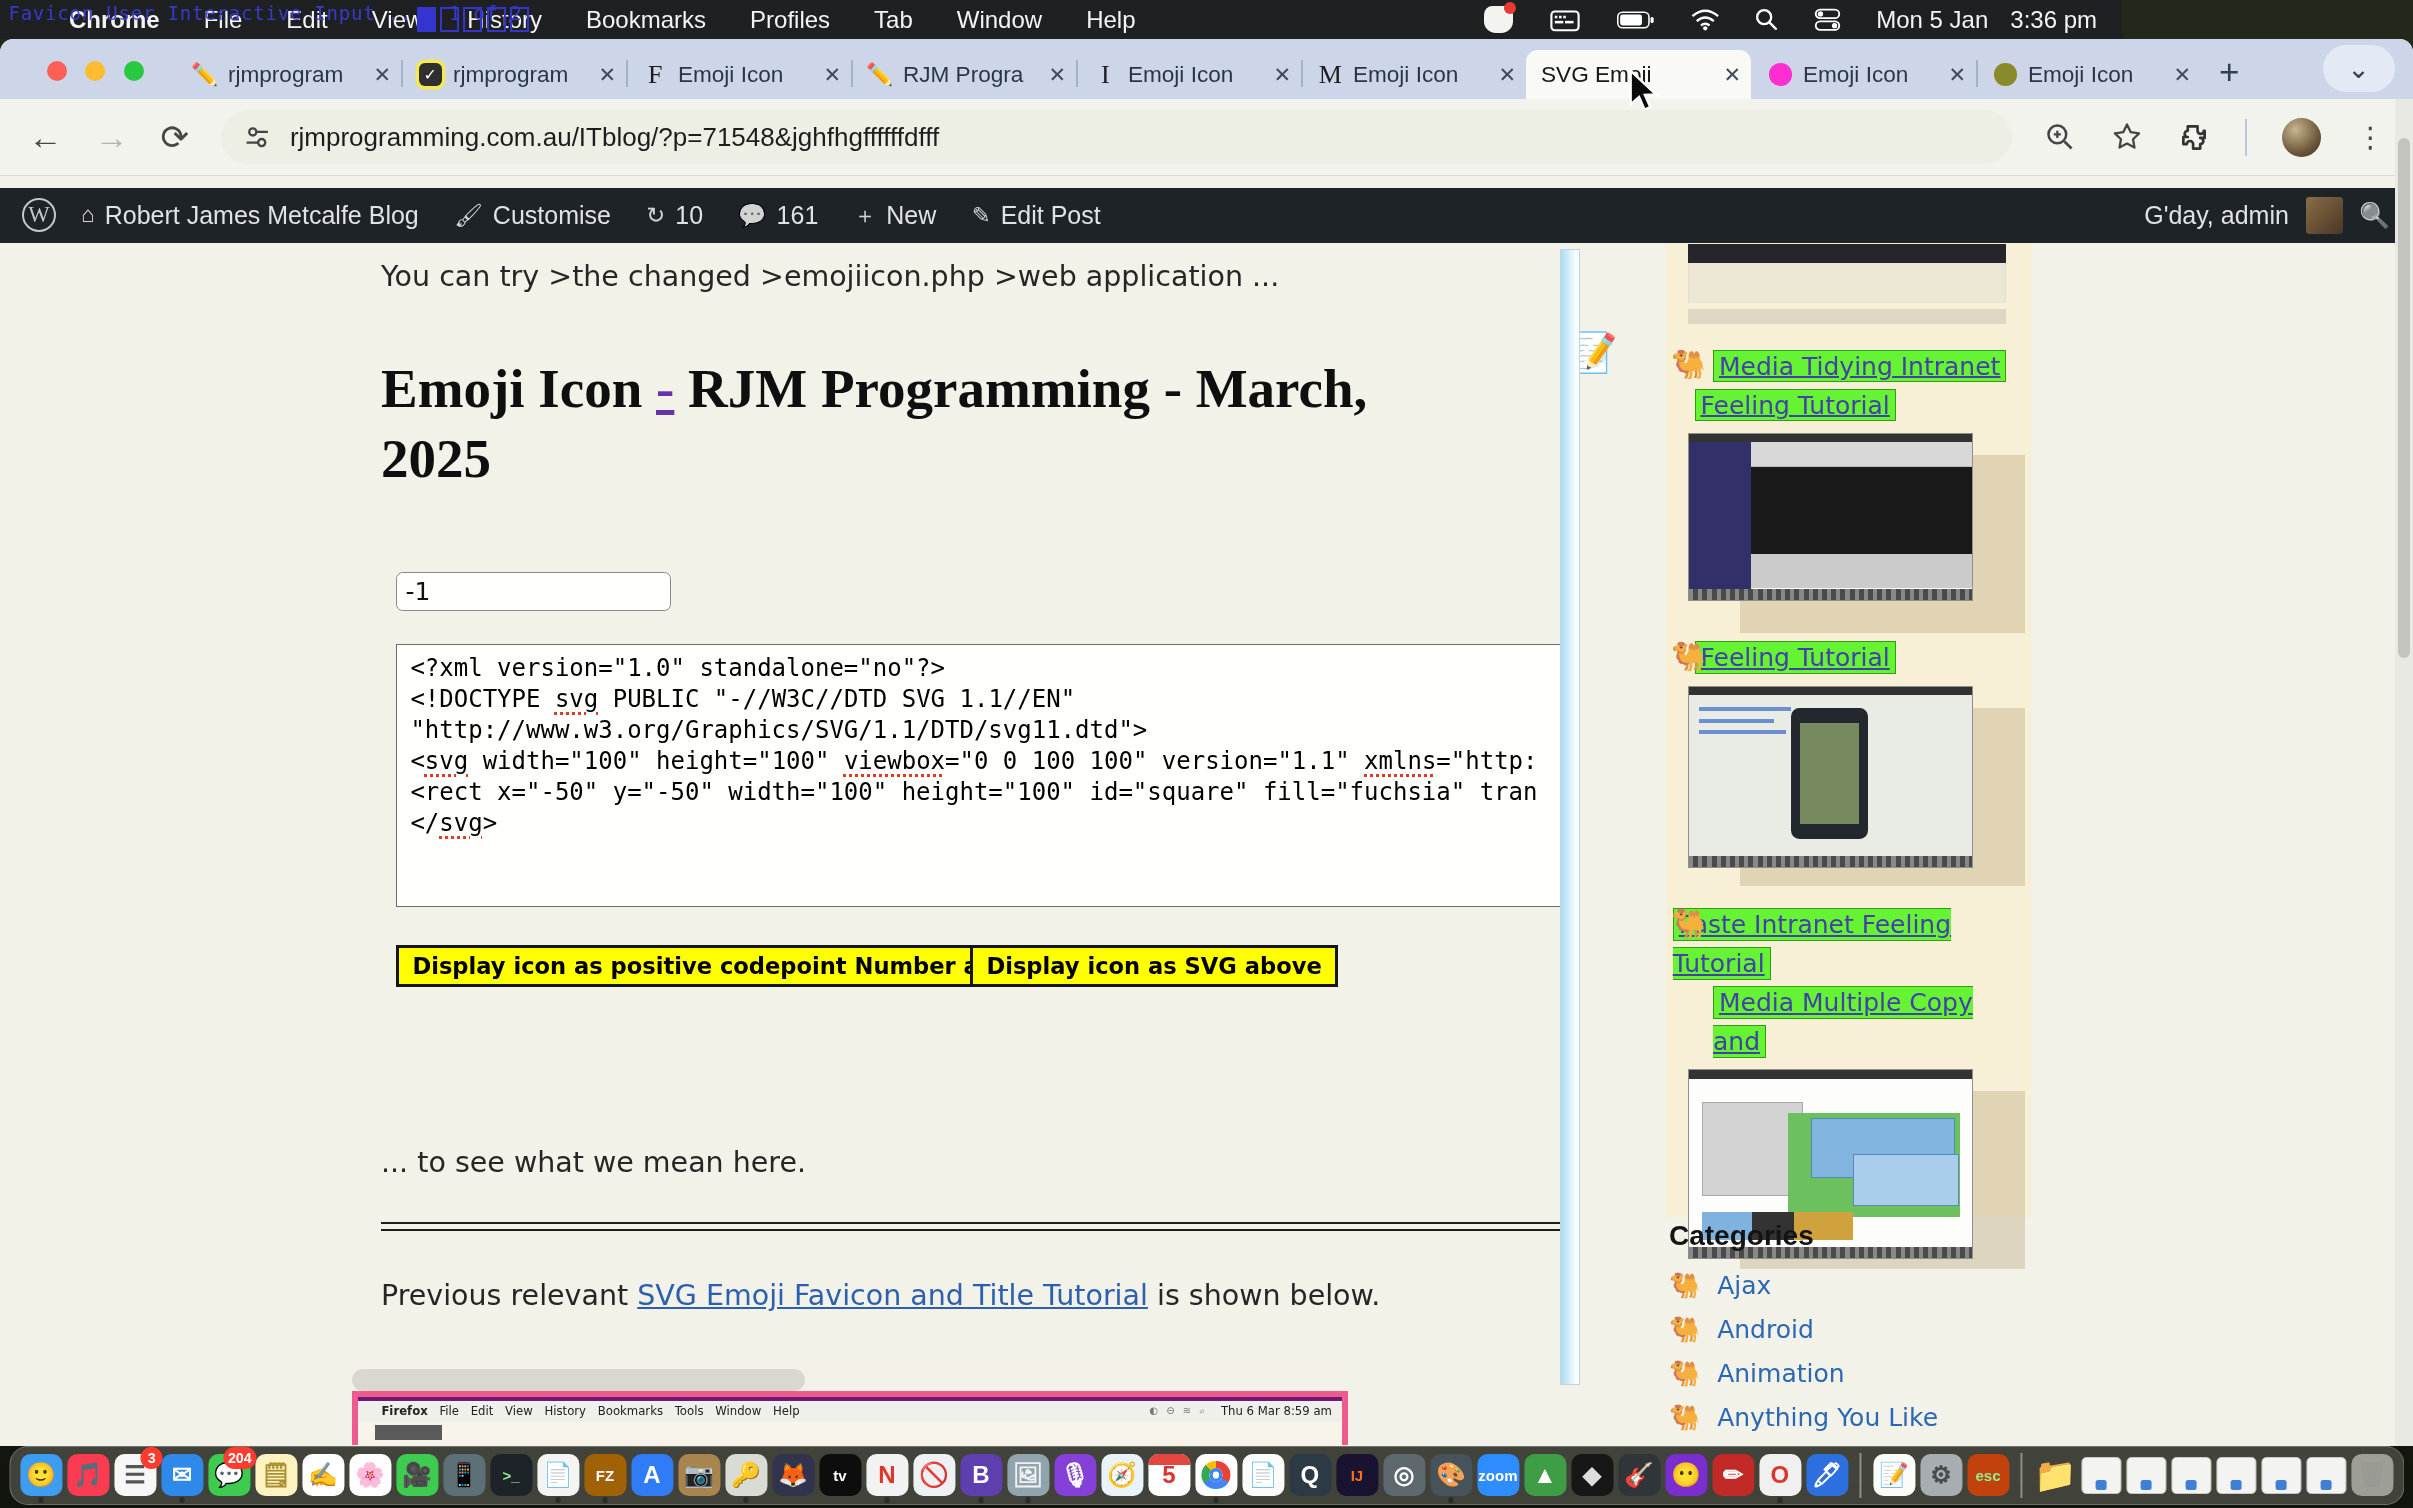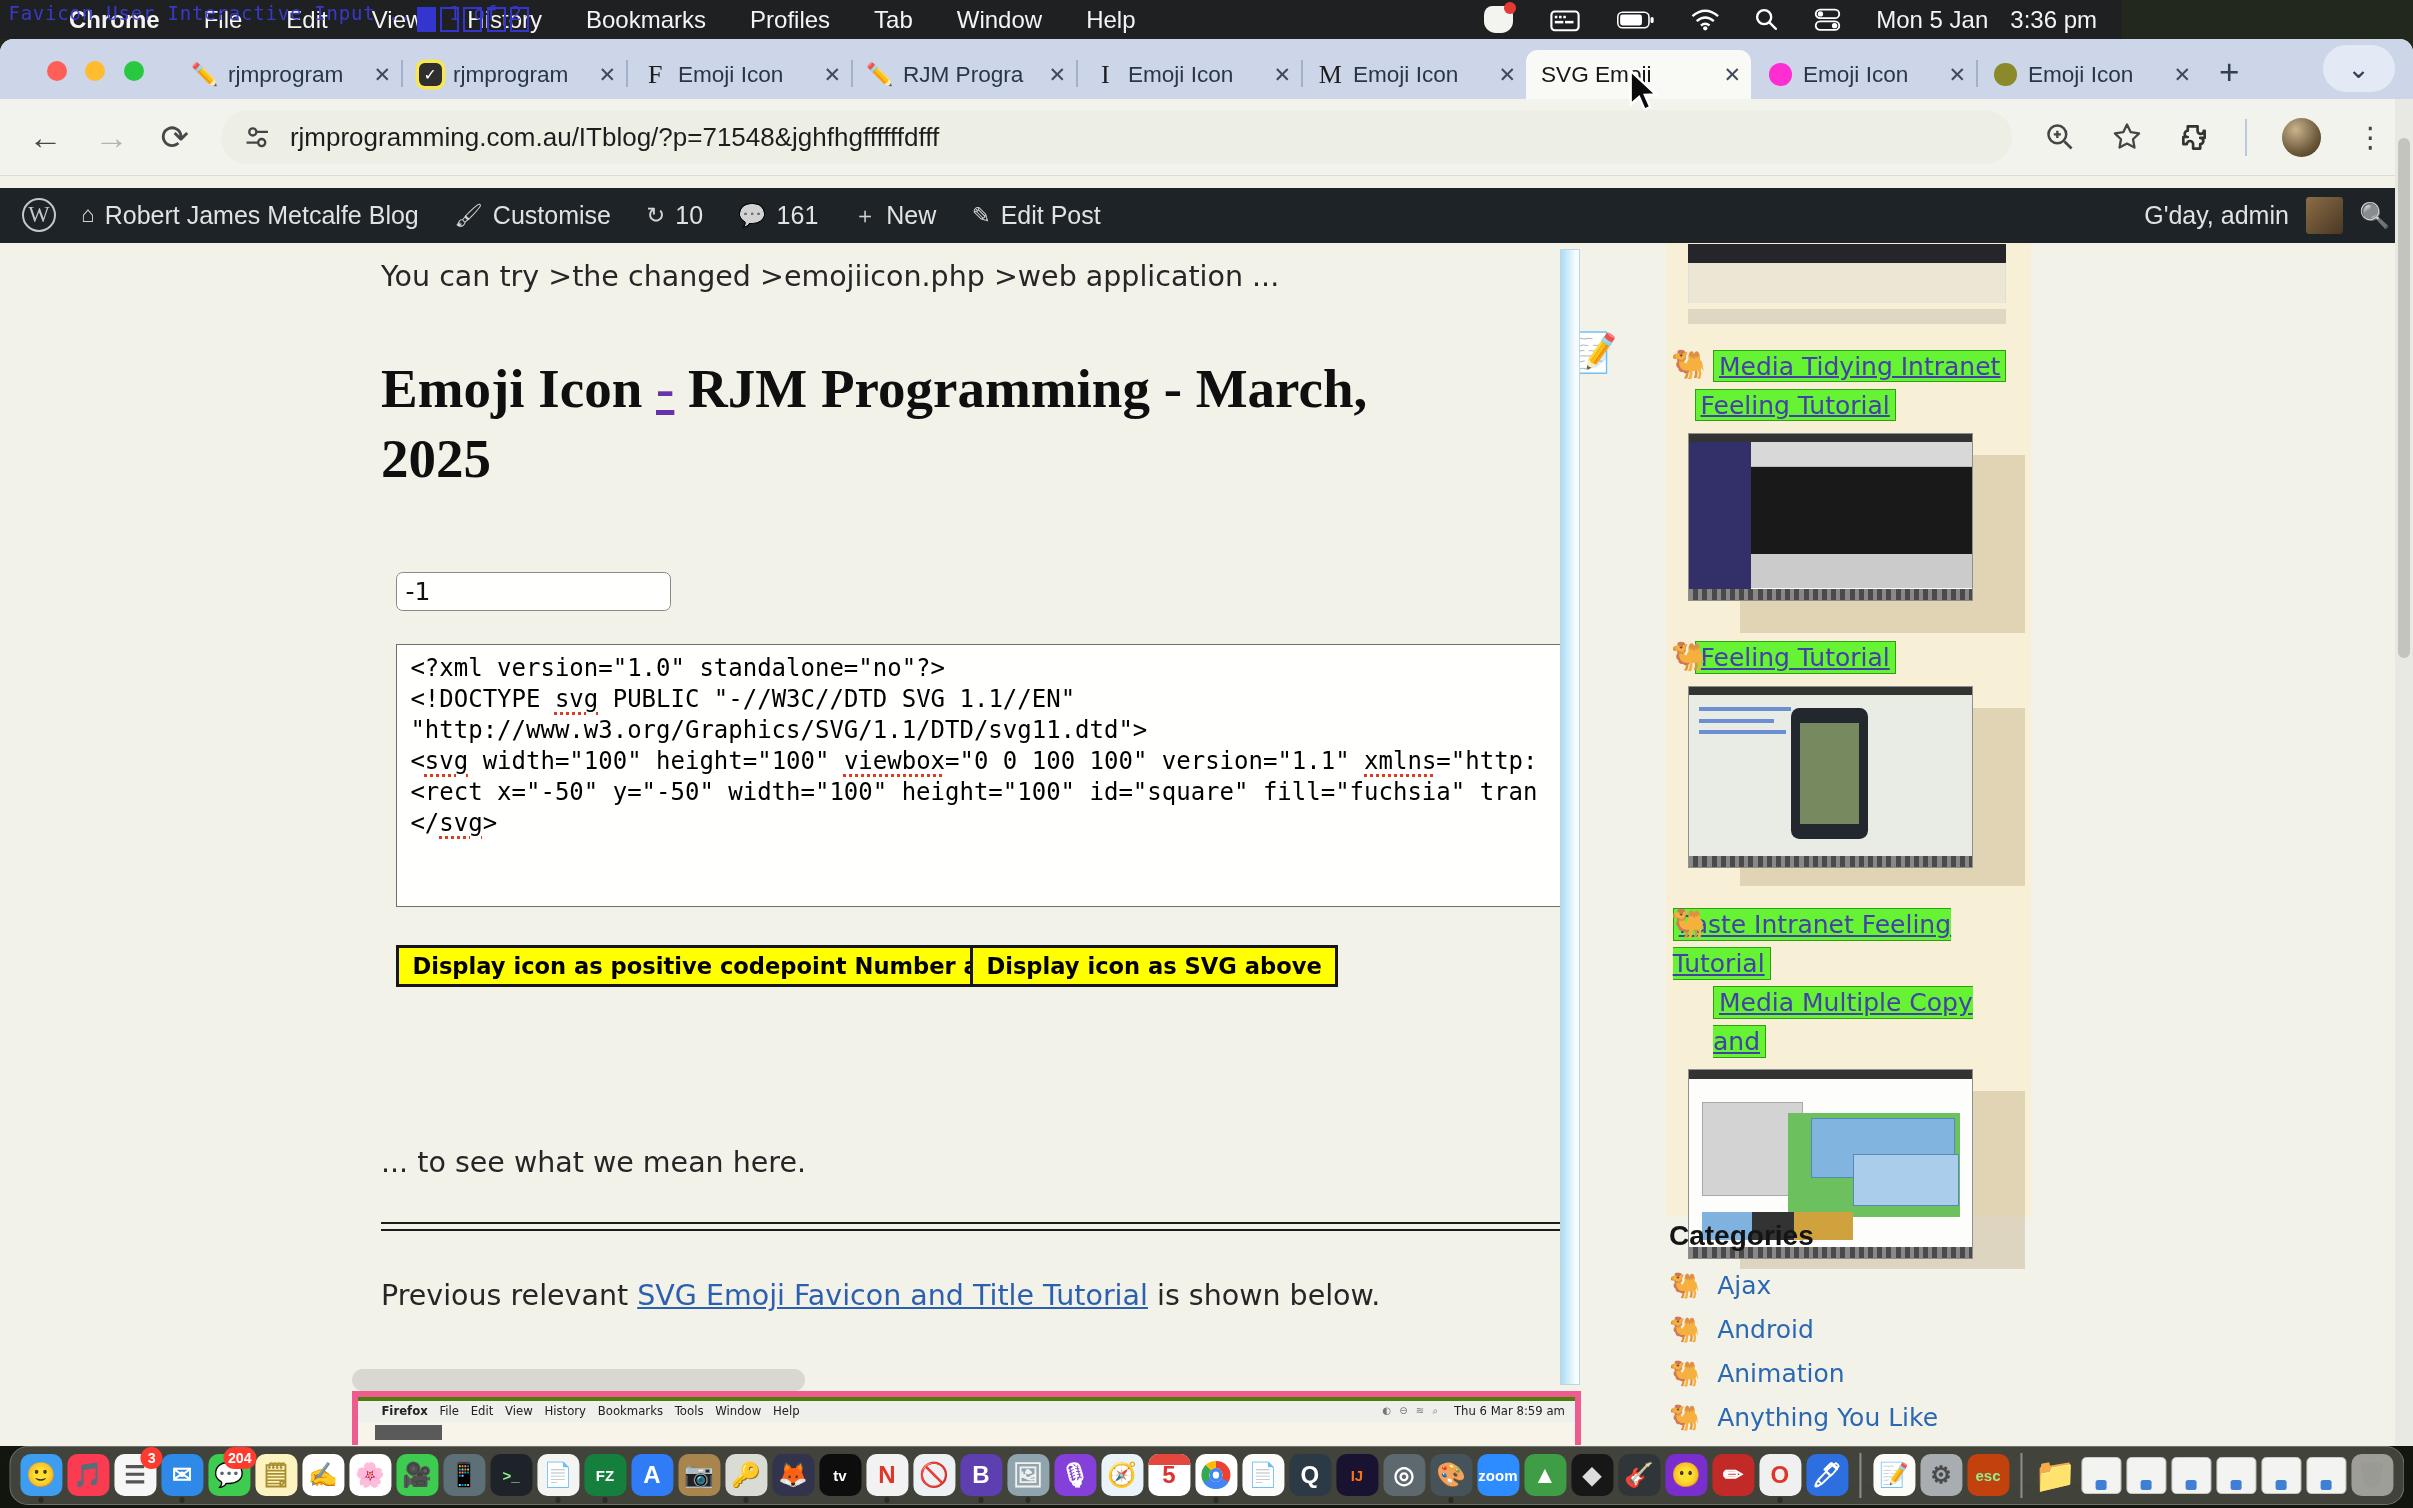--- a/index.html
+++ b/index.html
@@ -93,22 +93,22 @@
   .btn{position:absolute;top:702px;height:42px;background:#ffff00;border:3.4px solid #161616;
        font-family:"DejaVu Sans",sans-serif;font-size:22.6px;font-weight:600;color:#000;
        padding:0 13.4px;display:flex;align-items:center}
   .btn.b1{left:396px}.btn.b2{left:970px}
   .outro{position:absolute;left:381px;top:903px;font-size:28.5px;color:#262626}
   .dblhr{position:absolute;left:381px;top:979px;width:1180px;height:9.2px;
          border-top:2.5px solid #1c1c1c;border-bottom:2.5px solid #1c1c1c}
   .prev{position:absolute;left:381px;top:1036px;font-size:28.5px;color:#262626}
   .prev a{color:#2b5fb0;text-decoration:underline}
   .nub{position:absolute;left:352px;top:1126px;width:453px;height:22px;background:#d8d8d1;border-radius:11px}
-  .embed{position:absolute;left:352px;top:1148px;width:1229px;height:54px;border:6.7px solid #ee5c8f;
-         border-bottom:none;background:#4d7c0f;overflow:hidden}
+  .embed{position:absolute;left:352px;top:1148px;width:996px;height:54px;border:6.7px solid #ee5c8f;
+         border-bottom:none;background:#701a75;overflow:hidden}
   .embed-bar{margin-top:4.2px;height:21px;background:#efefec;display:flex;align-items:center;
              font-size:11.7px;color:#222;padding:0 10px;gap:13.4px}
   .embed-bar .sp{flex:1}
   .embed-ics{color:#777;font-size:10px;letter-spacing:2.5px}
   .embed-body{height:25px;background:#f8f4ea;position:relative}
   .embed-slab{position:absolute;left:17px;top:3.4px;width:67px;height:15px;background:#5a5a5a}
 
   
   .iframe-scroll{position:absolute;left:1560px;top:6.7px;width:20px;height:1136px;
                  background:linear-gradient(90deg,#aadcf2,#f6fcff 80%);border:0.8px solid #bcd6e4}
@@ -580,21 +580,21 @@
     <div class="dk" style="background: rgb(94, 112, 119);">
       <span class="glyph" style="color: rgb(232, 232, 232);">📱</span>
     </div>
     <div class="dk" style="background: rgb(29, 35, 40);">
       <span class="glyph" style="color: rgb(143, 240, 143); font-size: 15px;">&gt;_</span>
     </div>
     <div class="dk" style="background: rgb(244, 244, 242);">
       <span class="glyph" style="color: rgb(136, 136, 136);">📄</span>
       <span class="dk-dot"></span>
     </div>
-    <div class="dk" style="background: #15803d;">
+    <div class="dk" style="background: #a16207;">
       <span class="glyph" style="color: rgb(255, 255, 255); font-size: 15px;">FZ</span>
       <span class="dk-dot"></span>
     </div>
     <div class="dk" style="background: rgb(47, 124, 246);">
       <span class="glyph" style="color: rgb(255, 255, 255);">A</span>
     </div>
     <div class="dk" style="background: rgb(168, 133, 78);">
       <span class="glyph" style="color: rgb(253, 246, 224);">📷</span>
     </div>
     <div class="dk" style="background: rgb(216, 220, 213);">

